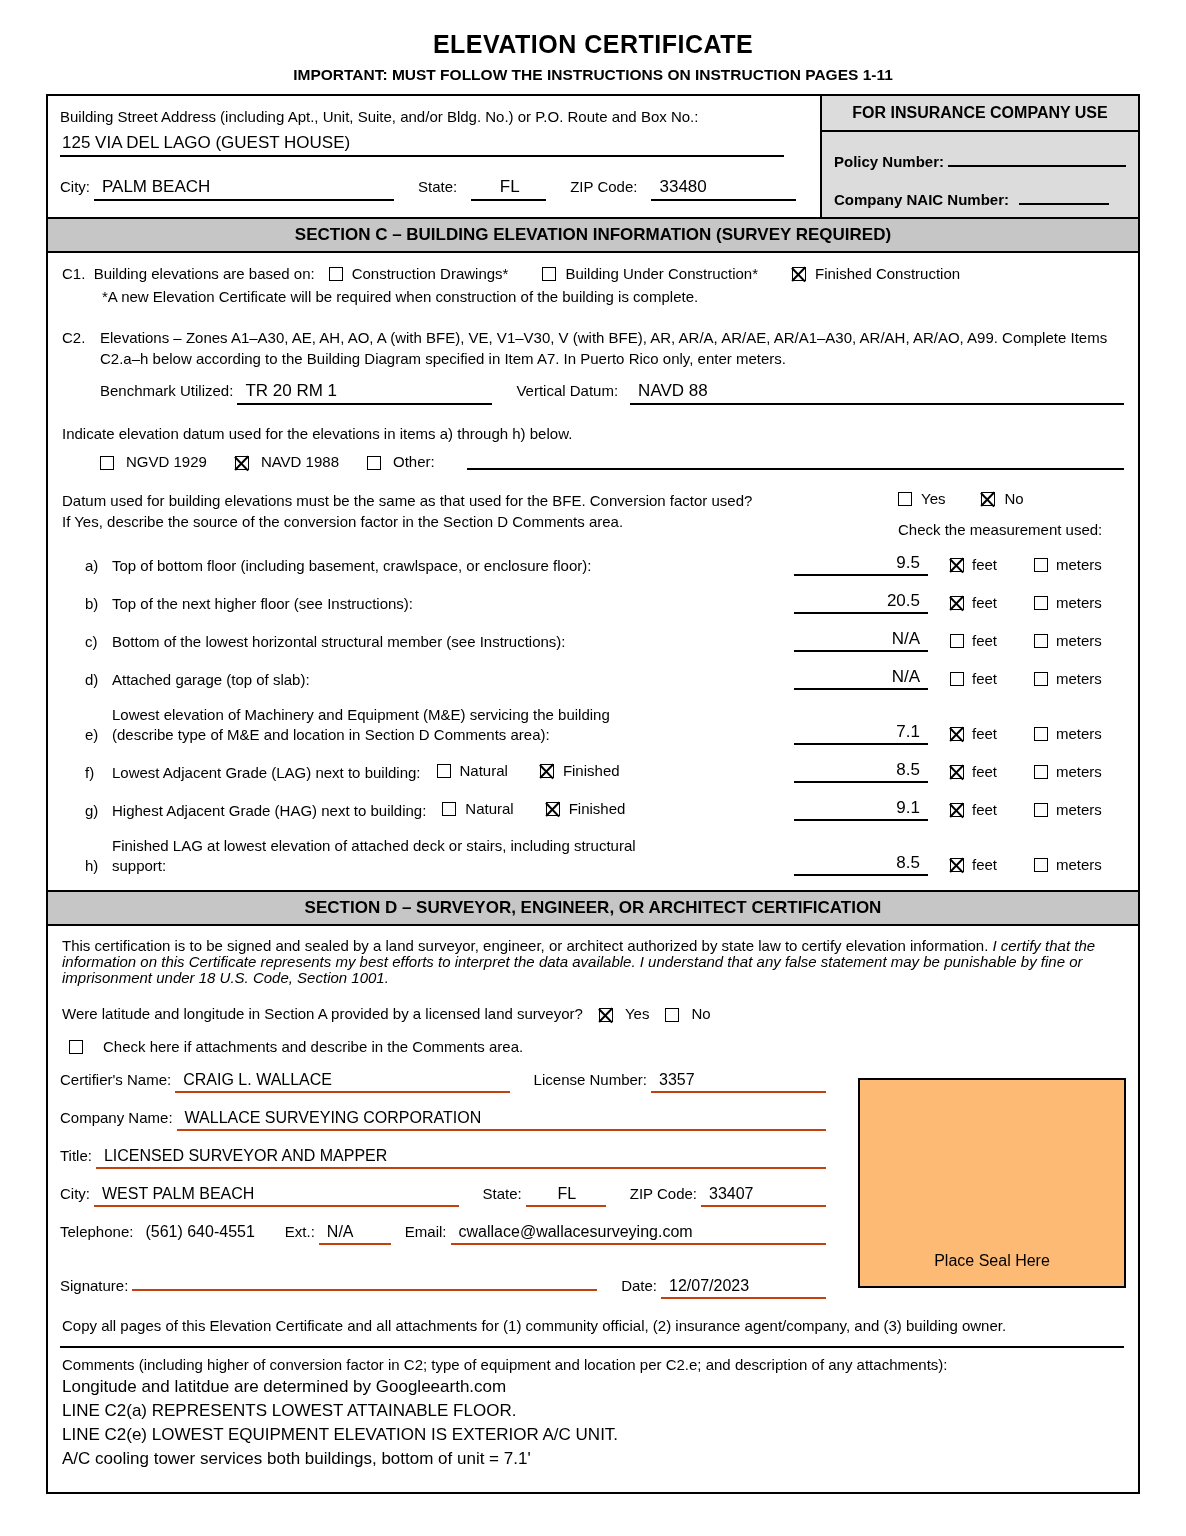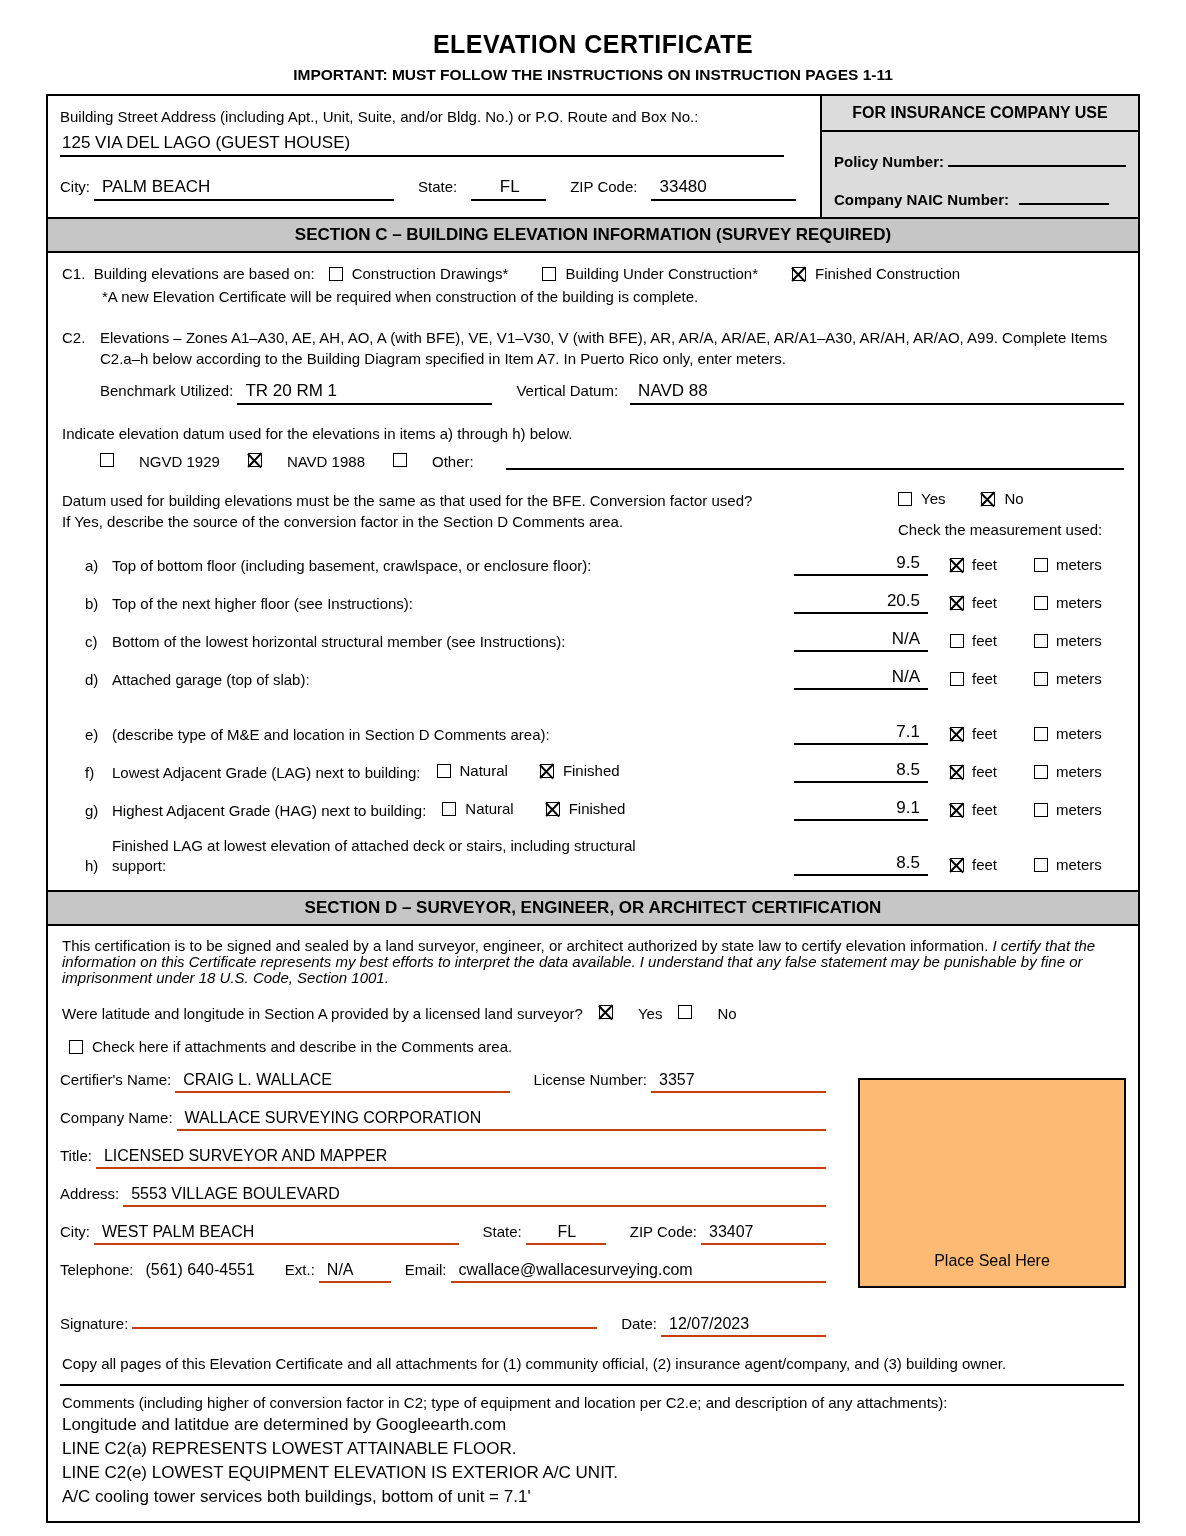--- a/index.html
+++ b/index.html
@@ -35,21 +35,21 @@
 
   .sec-body { padding:12px 14px 14px 12px; font-size:15px; }
   .sec-body-c { min-height:562px; }
   .sec-body-d { min-height:566px; position:relative; }
 
   
   .cb { position:relative; display:inline-block; width:14px; height:14px; border:1.7px solid #000; background:#fff; flex:0 0 auto; }
   .cb.checked::before, .cb.checked::after { content:""; position:absolute; left:-1px; width:19px; height:1.7px; background:#000; transform-origin:0 50%; }
   .cb.checked::before { top:-1px; transform:rotate(46deg); }
   .cb.checked::after { top:12px; transform:rotate(-46deg); }
-  .cbp { display:inline-flex; align-items:flex-start; gap:25px; }
+  .cbp { display:inline-flex; align-items:flex-end; gap:12px; }
 
   .c1-row { display:flex; align-items:center; flex-wrap:nowrap; }
   .c1-label { padding-left:2px; }
   .c1-opts { display:flex; align-items:center; gap:9px; margin-left:14px; }
   .c1-opts .sp { width:16px; }
   .c1-note { margin:6px 0 0 42px; }
 
   .c2-block { display:flex; margin-top:22px; line-height:21px; }
   .c2-num { width:40px; flex:0 0 auto; padding-left:2px; }
   .c2-text { flex:1; }
@@ -79,21 +79,21 @@
   .eval { width:134px; border-bottom:2px solid #000; text-align:right; font-size:17px; padding:0 8px 1px 0; flex:0 0 auto; }
   .unit { display:flex; align-items:center; gap:8px; margin-left:22px; padding-bottom:1px; flex:0 0 auto; }
   .unit.m { margin-left:14px; width:90px; }
   .unit.f { width:70px; }
 
   
   .cert-para { line-height:16px; padding-left:2px; }
   .cert-para .it { font-style:italic; }
   .latlong-row { display:flex; align-items:center; margin-top:19px; padding-left:2px; }
   .latlong-row .cbp { margin-left:16px; }
-  .attach-row { display:flex; align-items:center; gap:9px; margin-top:16px;padding-left:9px; }
+  .attach-row { display:flex; align-items:center; gap:20px; margin-top:16px;padding-left:9px; }
 
   .fields { margin-top:8px; margin-right:298px; }
   .frow { display:flex; align-items:baseline; margin-top:16px; }
   .fval { border-bottom:2px solid #c2410c; font-size:16px; padding:0 6px 2px 8px; }
   .grow { flex:1; }
   .name-val { flex:1.4; }
   .lic-val { flex:0 0 175px; }
   .st-val { flex:0 0 80px; text-align:center; }
   .zp-val { flex:0 0 125px; }
   .phone-val { font-size:16px; padding:0 6px 2px 8px; }
@@ -272,21 +272,21 @@
             </span>
           <span class="unit m">
               <span class="cb"></span>
               <span>meters</span>
             </span>
         </div>
 
         <div class="erow">
           <div class="erow-label">
             <span class="eletter">e)</span>
-            <span class="etext"><br><span>(describe type of M&amp;E and location in Section D Comments area):</span></span>
+            <span class="etext"><span>Lowest elevation of Machinery and Equipment (M&amp;E) servicing the building</span><br><span>(describe type of M&amp;E and location in Section D Comments area):</span></span>
           </div>
           <span class="eval">7.1</span>
           <span class="unit f">
               <span class="cb checked"></span>
               <span>feet</span>
             </span>
           <span class="unit m">
               <span class="cb"></span>
               <span>meters</span>
             </span>
@@ -393,24 +393,20 @@
         </div>
         <div class="frow">
           <span class="lbl">Company Name:</span>
           <span class="fval grow">WALLACE SURVEYING CORPORATION</span>
         </div>
         <div class="frow">
           <span class="lbl">Title:</span>
           <span class="fval grow">LICENSED SURVEYOR AND MAPPER</span>
         </div>
         <div class="frow">
-          <span class="lbl">Address:</span>
-          <span class="fval grow">5553 VILLAGE BOULEVARD</span>
-        </div>
-        <div class="frow">
           <span class="lbl">City:</span>
           <span class="fval grow">WEST PALM BEACH</span>
           <span class="lbl gap">State:</span>
           <span class="fval st-val">FL</span>
           <span class="lbl gap">ZIP Code:</span>
           <span class="fval zp-val">33407</span>
         </div>
         <div class="frow">
           <span class="lbl">Telephone:</span>
           <span class="phone-val">(561) 640-4551</span>

